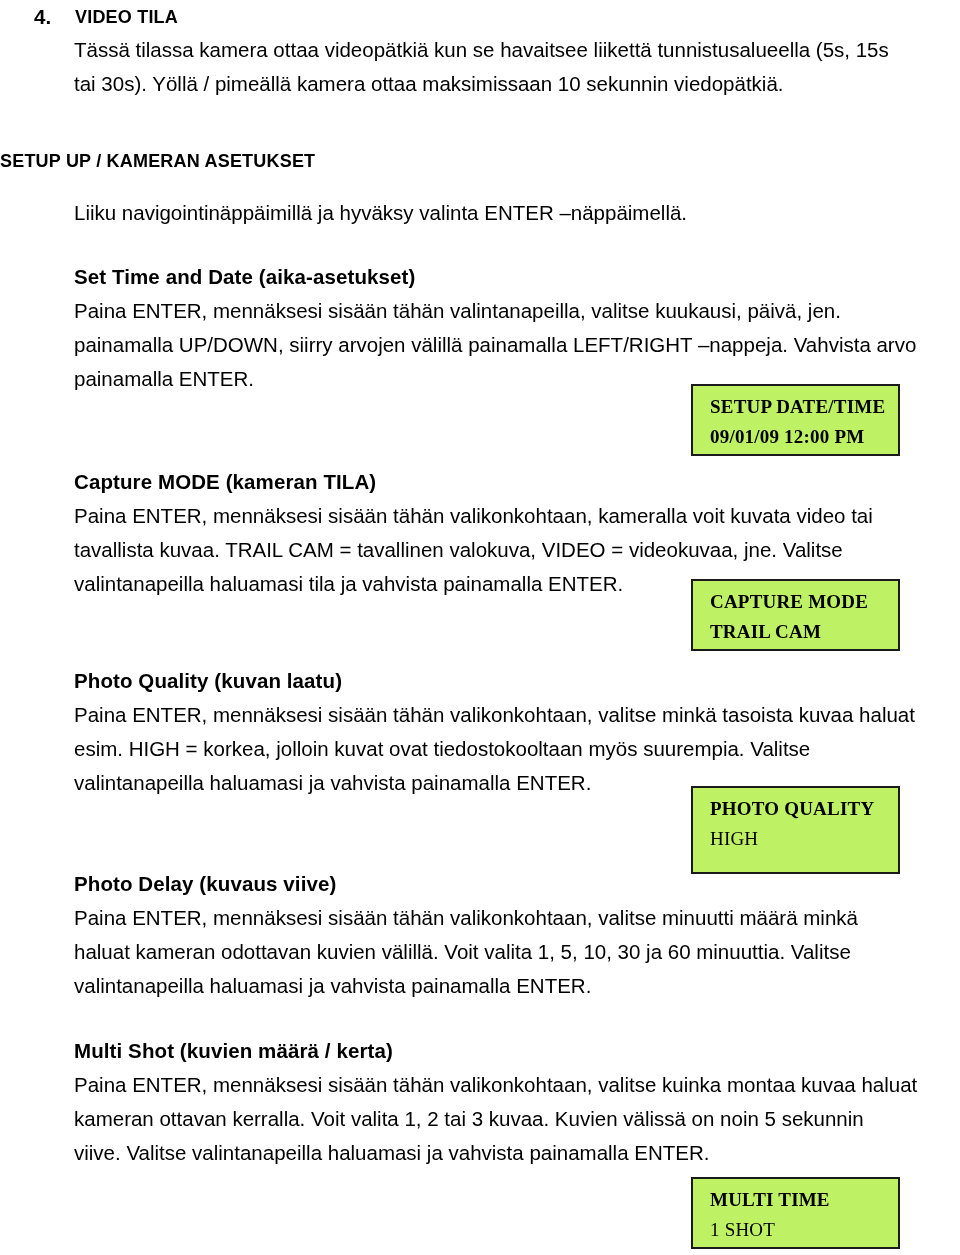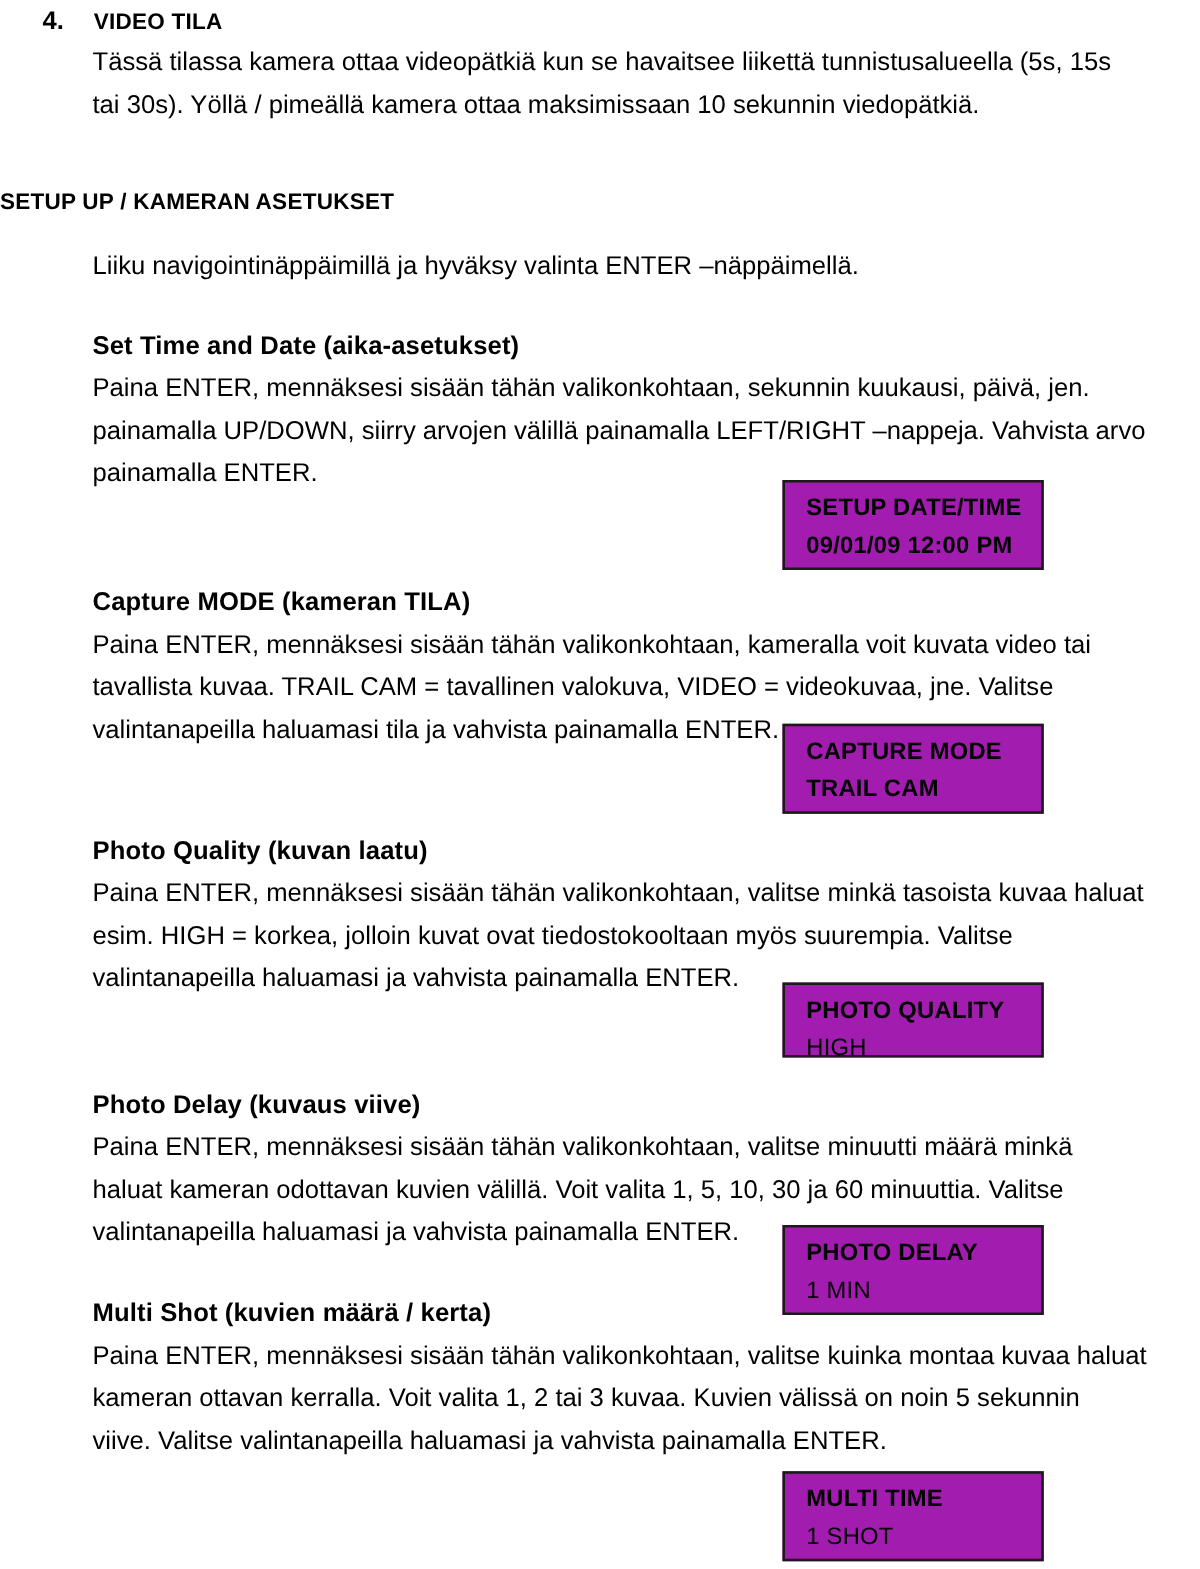--- a/index.html
+++ b/index.html
@@ -85,26 +85,27 @@
     width: 876px;
   }
   .para .l {
     display: block;
     white-space: nowrap;
   }
 
   
   .lcd-box {
     position: absolute;
-    left: 626px;
+    left: 691px;
     width: 209px;
     box-sizing: border-box;
     border: 2.5px solid #1a1a1a;
-    background: #a21caf;
+    background: #bef264;
     padding: 6px 0 6px 17px;
+    font-family: Liberation Serif, serif;
   }
   .lcd-title {
     font-size: 19px;
     font-weight: bold;
     line-height: 30px;
     letter-spacing: 0.2px;
     white-space: nowrap;
   }
   .lcd-value {
     font-size: 19px;
@@ -126,21 +127,21 @@
   <div class="list-body">
     <span class="l" style="display:block;white-space:nowrap;">Tässä tilassa kamera ottaa videopätkiä kun se havaitsee liikettä tunnistusalueella (5s, 15s</span>
     <span class="l" style="display:block;white-space:nowrap;">tai 30s). Yöllä / pimeällä kamera ottaa maksimissaan 10 sekunnin viedopätkiä.</span>
   </div>
 
   <div class="section-heading">SETUP UP / KAMERAN ASETUKSET</div>
   <div class="section-sub">Liiku navigointinäppäimillä ja hyväksy valinta ENTER –näppäimellä.</div>
 
   <div class="sub-heading" style="top:262px;">Set Time and Date (aika-asetukset)</div>
   <div class="para" style="top:294px;">
-    <span class="l">Paina ENTER, mennäksesi sisään tähän valikonkohtaan, sekunnin kuukausi, päivä, jen.</span>
+    <span class="l">Paina ENTER, mennäksesi sisään tähän valintanapeilla, valitse kuukausi, päivä, jen.</span>
     <span class="l">painamalla UP/DOWN, siirry arvojen välillä painamalla LEFT/RIGHT –nappeja. Vahvista arvo</span>
     <span class="l">painamalla ENTER.</span>
   </div>
 
   <div class="lcd-box" style="top:384px;height:72px;">
     <div class="lcd-title">SETUP DATE/TIME</div>
     <div class="lcd-value is-bold">09/01/09 12:00 PM</div>
   </div>
 
   <div class="sub-heading" style="top:467px;">Capture MODE (kameran TILA)</div>
@@ -155,36 +156,32 @@
     <div class="lcd-value is-bold">TRAIL CAM</div>
   </div>
 
   <div class="sub-heading" style="top:666px;">Photo Quality (kuvan laatu)</div>
   <div class="para" style="top:698px;">
     <span class="l">Paina ENTER, mennäksesi sisään tähän valikonkohtaan, valitse minkä tasoista kuvaa haluat</span>
     <span class="l">esim. HIGH = korkea, jolloin kuvat ovat tiedostokooltaan myös suurempia. Valitse</span>
     <span class="l">valintanapeilla haluamasi ja vahvista painamalla ENTER.</span>
   </div>
 
-  <div class="lcd-box" style="top:786px;height:60px;">
+  <div class="lcd-box" style="top:786px;height:88px;">
     <div class="lcd-title">PHOTO QUALITY</div>
     <div class="lcd-value">HIGH</div>
   </div>
 
   <div class="sub-heading" style="top:869px;">Photo Delay (kuvaus viive)</div>
   <div class="para" style="top:901px;">
     <span class="l">Paina ENTER, mennäksesi sisään tähän valikonkohtaan, valitse minuutti määrä minkä</span>
     <span class="l">haluat kameran odottavan kuvien välillä. Voit valita 1, 5, 10, 30 ja 60 minuuttia. Valitse</span>
     <span class="l">valintanapeilla haluamasi ja vahvista painamalla ENTER.</span>
   </div>
 
-  <div class="lcd-box" style="top:980px;height:72px;">
-    <div class="lcd-title">PHOTO DELAY</div>
-    <div class="lcd-value">1 MIN</div>
-  </div>
 
   <div class="sub-heading" style="top:1036px;">Multi Shot (kuvien määrä / kerta)</div>
   <div class="para" style="top:1068px;">
     <span class="l">Paina ENTER, mennäksesi sisään tähän valikonkohtaan, valitse kuinka montaa kuvaa haluat</span>
     <span class="l">kameran ottavan kerralla. Voit valita 1, 2 tai 3 kuvaa. Kuvien välissä on noin 5 sekunnin</span>
     <span class="l">viive. Valitse valintanapeilla haluamasi ja vahvista painamalla ENTER.</span>
   </div>
 
   <div class="lcd-box" style="top:1177px;height:72px;">
     <div class="lcd-title">MULTI TIME</div>

